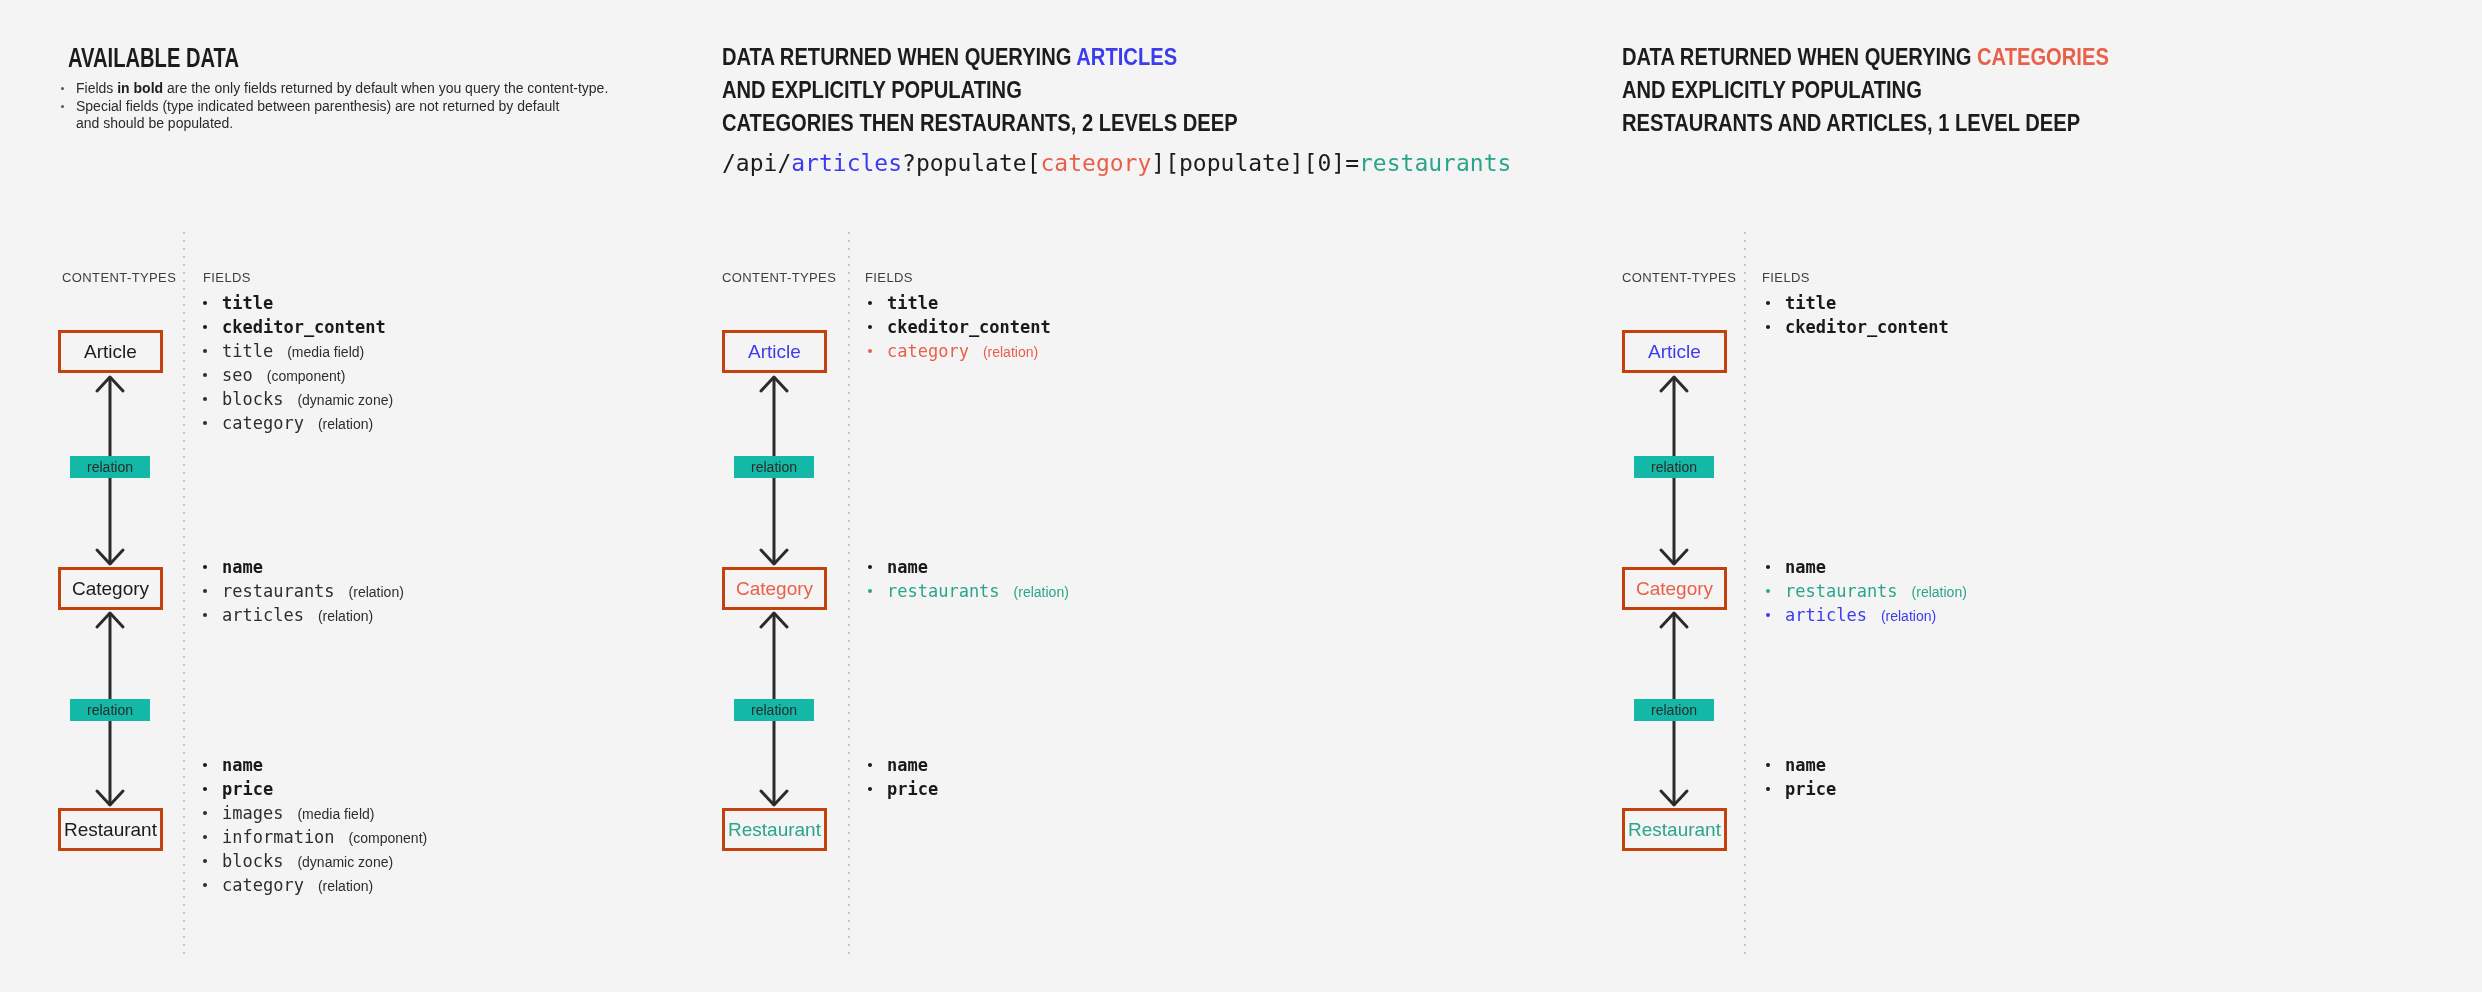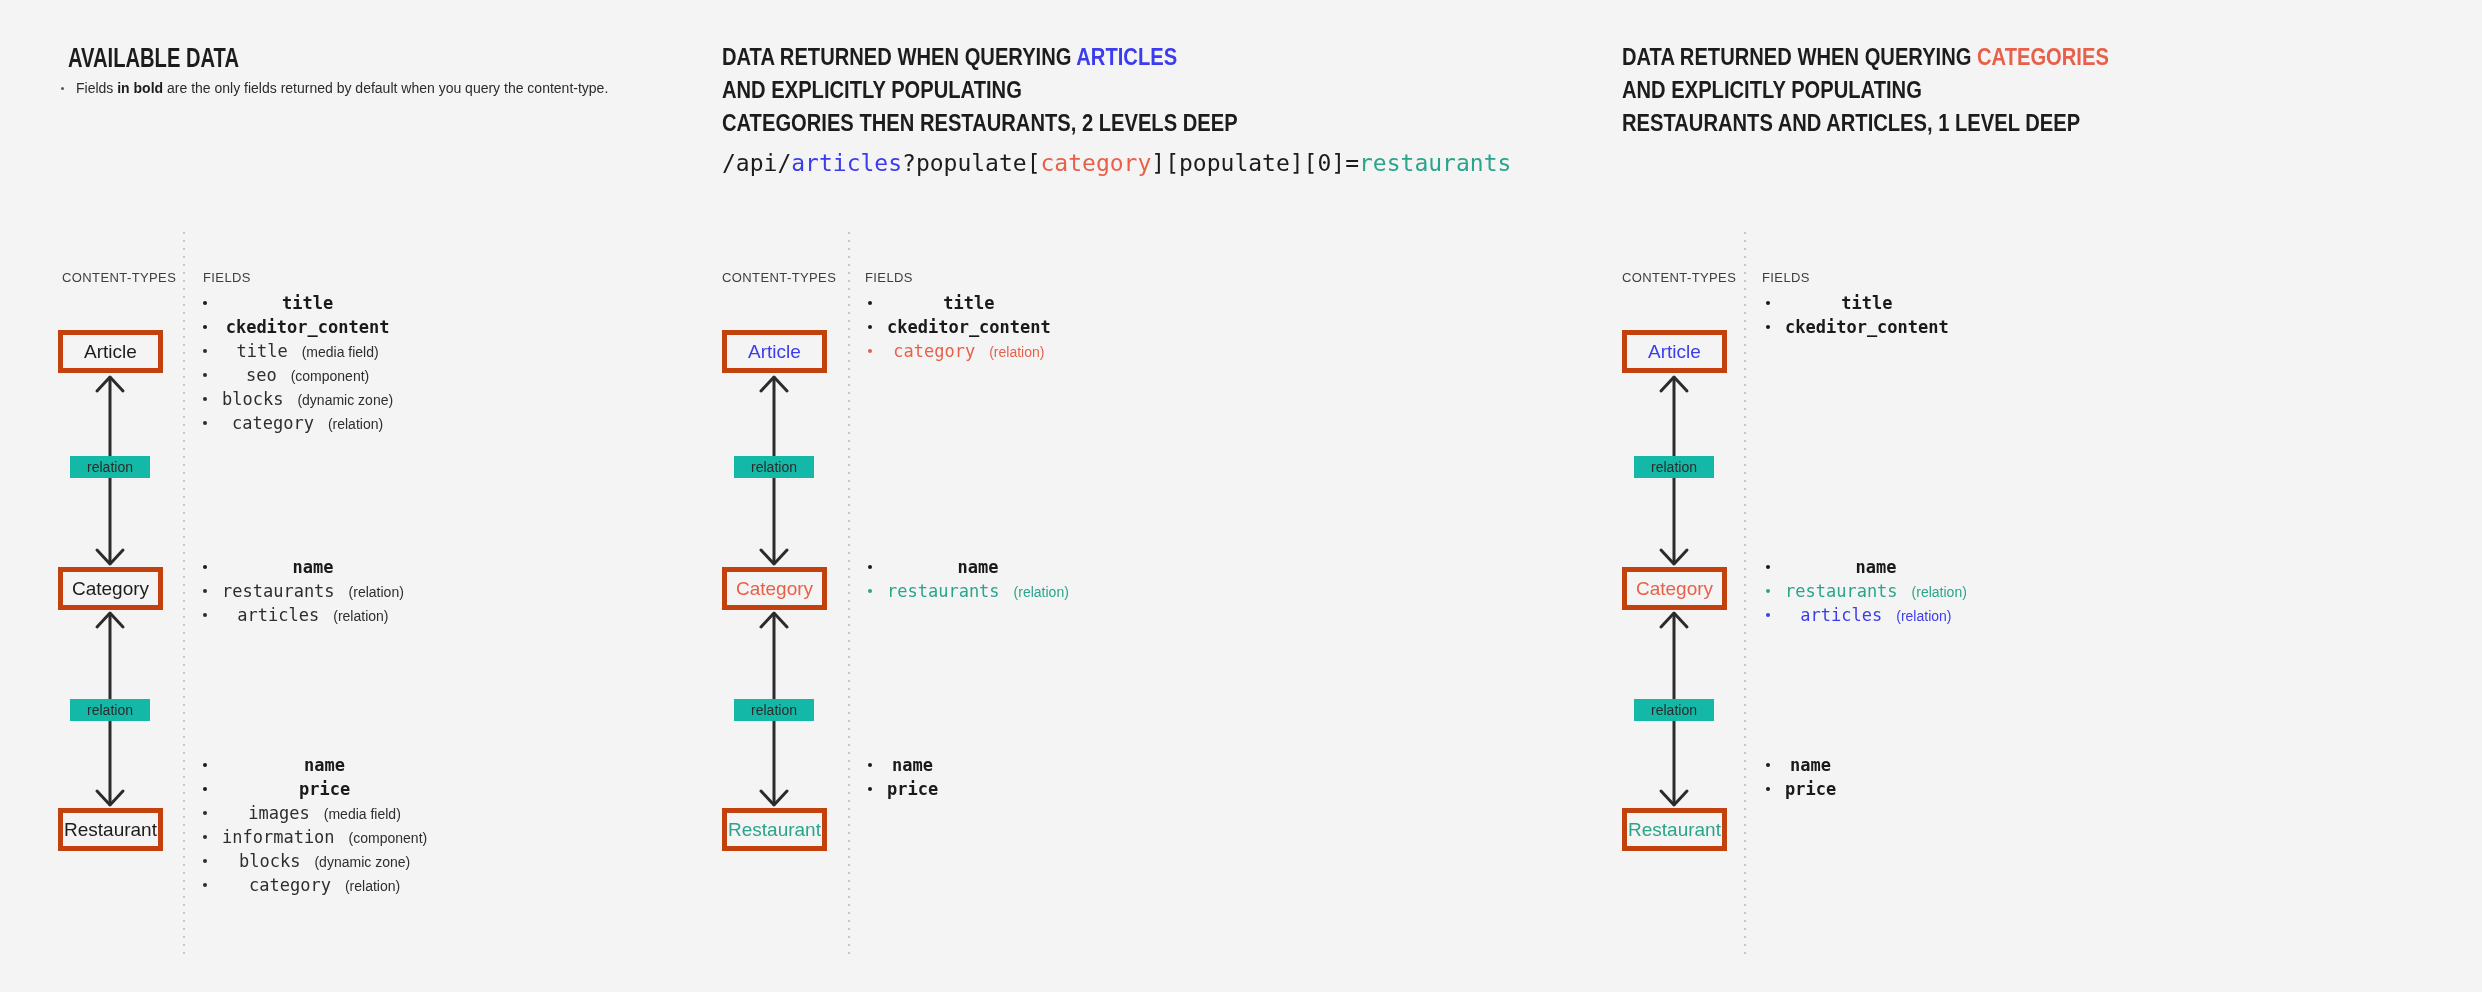--- a/index.html
+++ b/index.html
@@ -25,53 +25,57 @@
   .ndot{position:absolute;left:1px;top:7px;width:3px;height:3px;border-radius:50%;background:#555;}
   .nline{display:block;}
   .note b{font-weight:700;color:#1c1c1c;}
 
   
   .colhead{position:absolute;top:235px;font-size:13px;line-height:14px;letter-spacing:.4px;color:#3e3e3e;white-space:nowrap;margin-top:36px;}
   .dotline{position:absolute;top:232px;height:725px;width:2px;
            background-image:repeating-linear-gradient(to bottom,#c6c6c6 0 2px,transparent 2px 8px);}
 
   
-  .node{position:absolute;left:0;width:105px;height:43px;border:5px solid #c2410c;box-sizing:border-box;
+  .node{position:absolute;left:0;width:105px;height:43px;border:3px solid #c2410c;box-sizing:border-box;
         background:#f4f4f4;display:flex;align-items:center;justify-content:center;
         font-size:19px;color:#1c1c1c;white-space:nowrap;}
 
   
   .arrow{position:absolute;left:32px;}
   .arrow path{stroke:#2b2b2b;stroke-width:3;fill:none;stroke-linecap:round;stroke-linejoin:round;}
   .rlabel{position:absolute;left:12px;width:80px;text-align:center;background:#14b8a6;
           font-size:14px;color:#2b2b2b;padding:3px 0;}
 
   
   .fields{position:absolute;margin:0;padding:0;list-style:none;
           font-family:"DejaVu Sans Mono","Liberation Mono",monospace;font-size:17px;color:#2e2e2e;}
-  .fields li{position:relative;padding-left:19px;height:24px;line-height:24px;white-space:nowrap;text-align:center;}
+  .fields li{position:relative;padding-left:19px;height:24px;line-height:24px;white-space:nowrap;}
   .fields li.bold{font-weight:700;color:#1a1a1a;}
   .fdot{position:absolute;left:0;top:10px;width:4px;height:4px;border-radius:50%;background:currentColor;}
   .ftype{font-family:"Liberation Sans",sans-serif;font-size:14px;margin-left:14px;font-weight:400;}
 
   
   .c-blue{color:#3b3ced;}
   .c-red{color:#e8604a;}
   .c-teal{color:#2aa58b;}
 </style>
 </head>
 <body>
 
 <section class="panel" id="p1">
   <h1 class="title1">AVAILABLE DATA</h1>
 
   <div class="notes">
     <div class="note">
       <span class="ndot"></span>
       <span class="ntext"><span>Fields </span><b>in bold</b><span> are the only fields returned by default when you query the content-type.</span></span>
+    </div>
+    <div class="note">
+      <span class="ndot"></span>
+      <span class="ntext"><span class="nline">Special fields (type indicated between parenthesis) are not returned by default</span><span class="nline">and should be populated.</span></span>
     </div>
   </div>
 
   <div class="colhead" style="left:4px">CONTENT-TYPES</div>
   <div class="colhead" style="left:145px">FIELDS</div>
   <div class="dotline" style="left:125px"></div>
 
   <div class="node" style="top:330px">
     <span>Article</span>
   </div>

